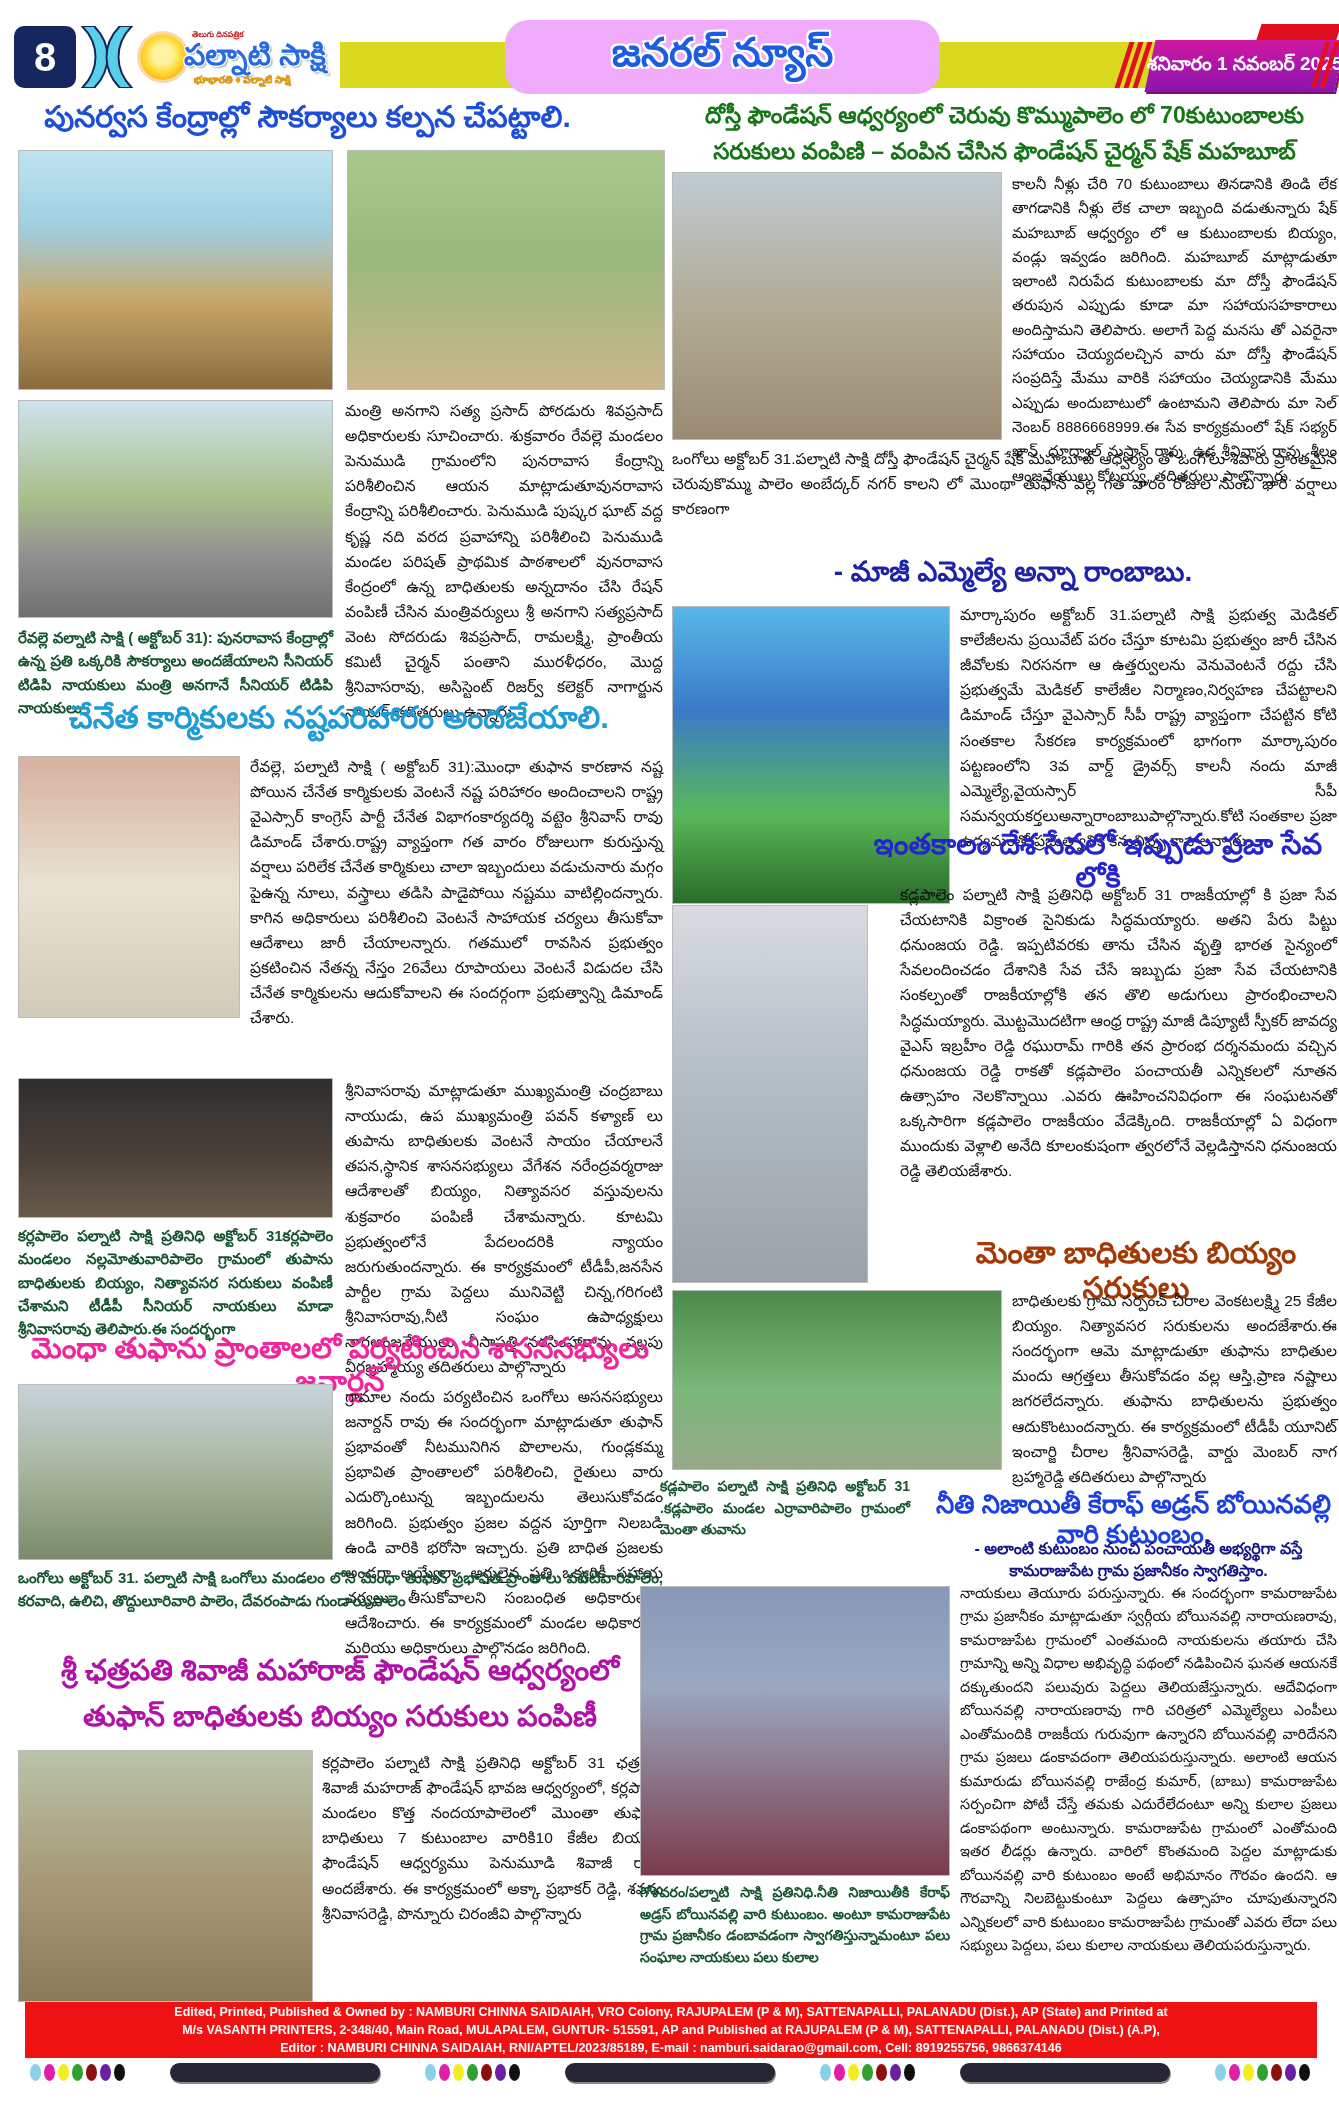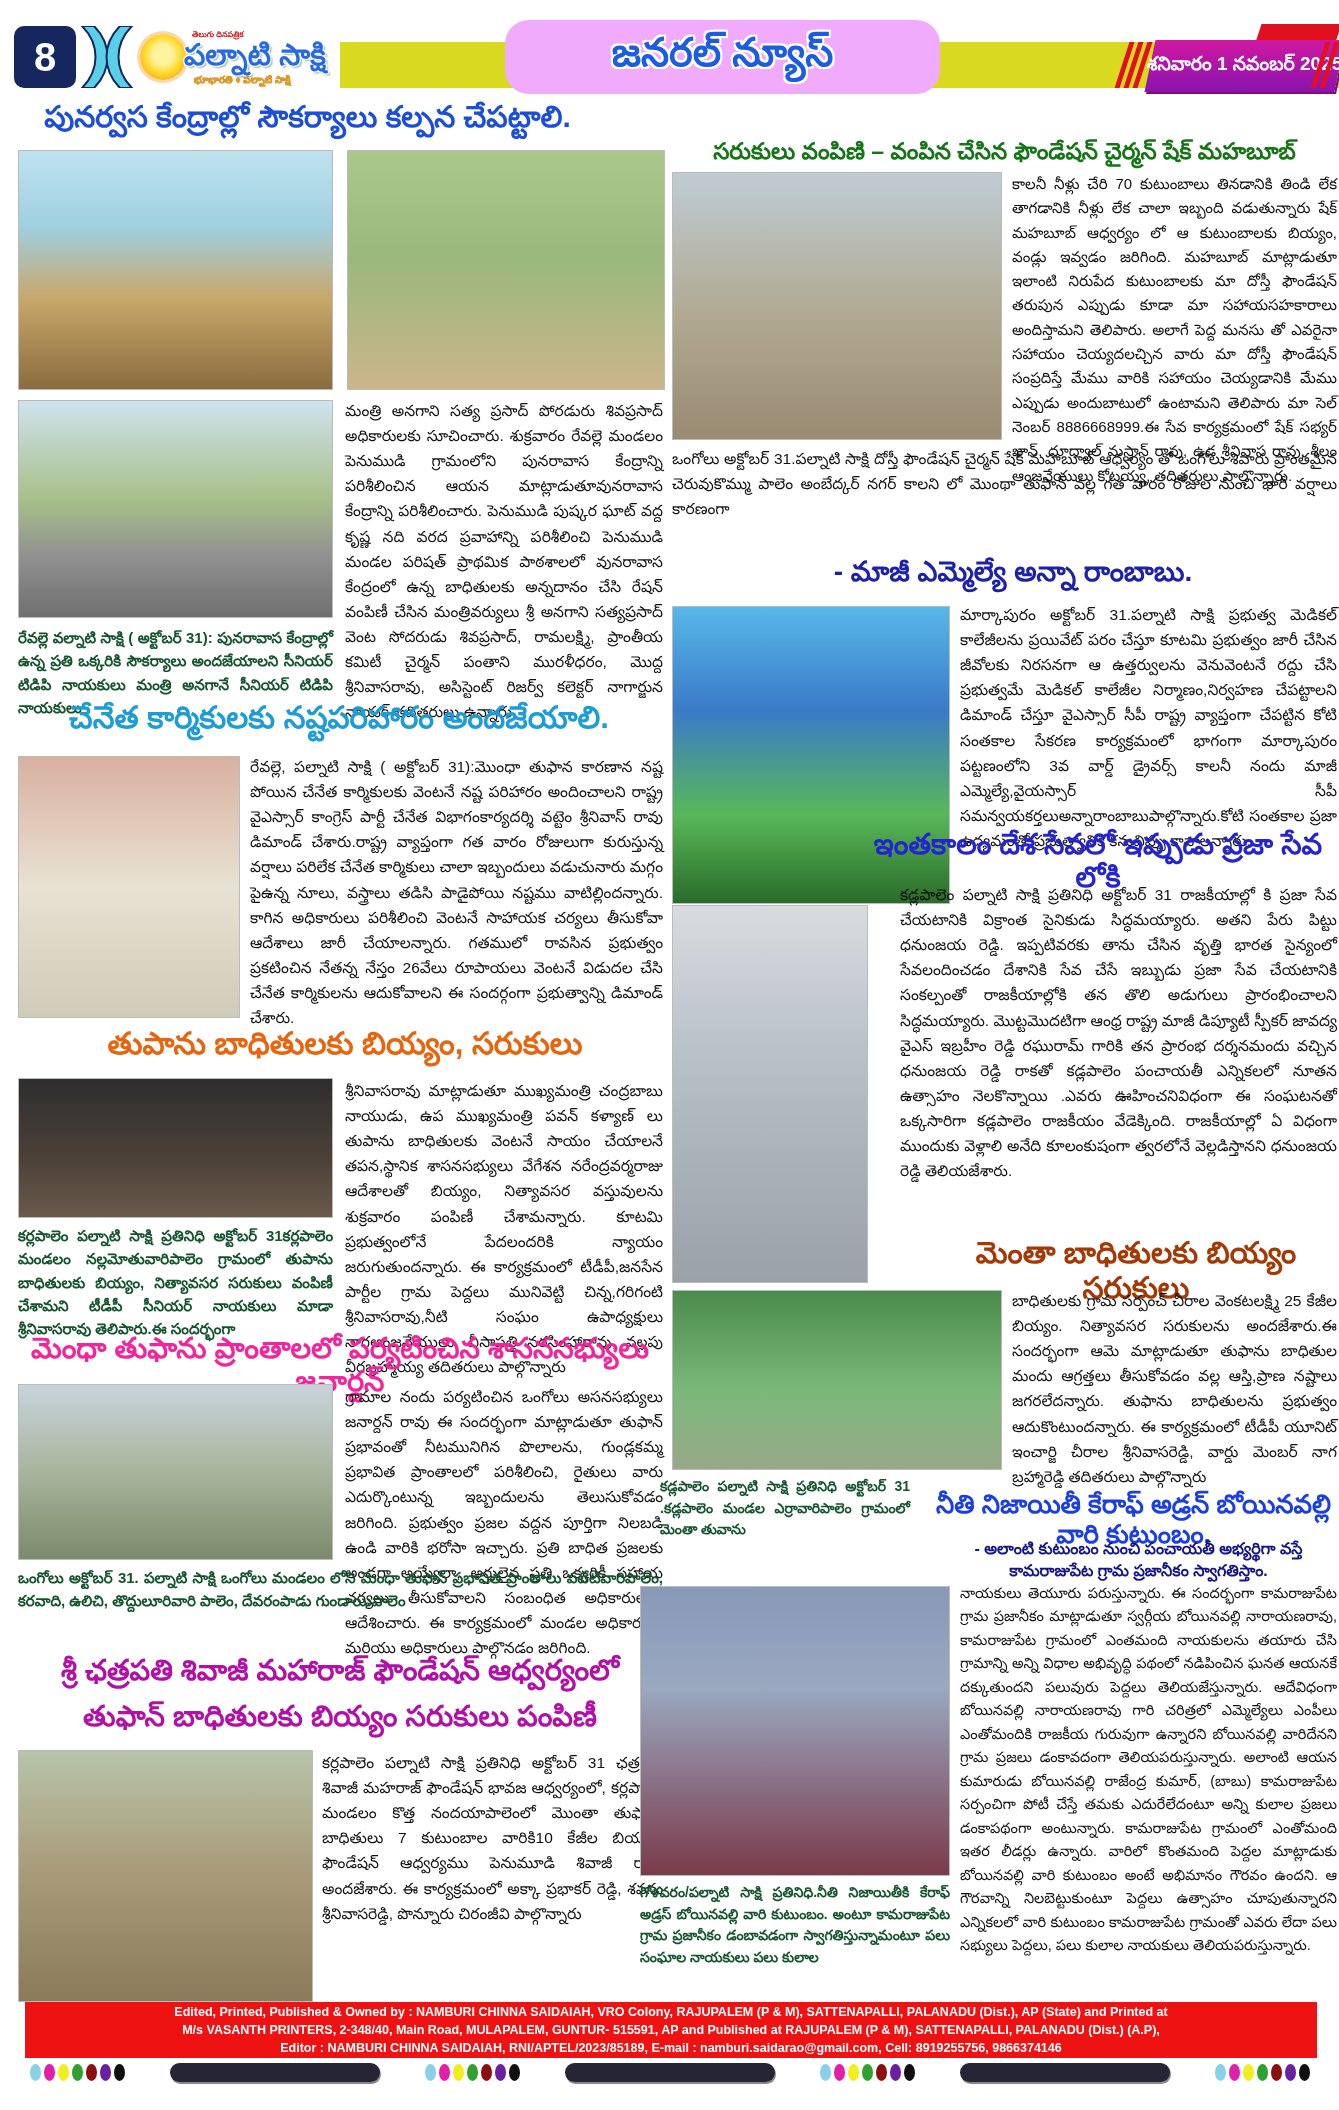--- a/index.html
+++ b/index.html
@@ -118,35 +118,35 @@
   <div class="abs photo ph-a2" style="left:347px;top:150px;width:318px;height:240px;"></div>
   <div class="abs photo ph-a3" style="left:18px;top:400px;width:315px;height:218px;"></div>
 
   <div class="abs body-txt" style="left:345px;top:398px;width:318px;height:350px;">మంత్రి అనగాని సత్య ప్రసాద్ పోరడురు శివప్రసాద్ అధికారులకు సూచించారు. శుక్రవారం రేవల్లె మండలం పెనుముడి గ్రామంలోని పునరావాస కేంద్రాన్ని పరిశీలించిన ఆయన మాట్లాడుతూవునరావాస కేంద్రాన్ని పరిశీలించారు. పెనుముడి పుష్కర ఘాట్ వద్ద కృష్ణ నది వరద ప్రవాహాన్ని పరిశీలించి పెనుముడి మండల పరిషత్ ప్రాథమిక పాఠశాలలో వునరావాస కేంద్రంలో ఉన్న బాధితులకు అన్నదానం చేసి రేషన్ వంపిణీ చేసిన మంత్రివర్యులు శ్రీ అనగాని సత్యప్రసాద్ వెంట సోదరుడు శివప్రసాద్, రామలక్ష్మి, ప్రాంతీయ కమిటీ చైర్మన్ పంతాని మురళీధరం, మొద్ద శ్రీనివాసరావు, అసిస్టెంట్ రిజర్వ్ కలెక్టర్ నాగార్జున నాయక్ తదితరులు ఉన్నారు.</div>
   <div class="abs cap-txt" style="left:18px;top:626px;width:315px;height:118px;">రేవల్లె వల్నాటి సాక్షి ( అక్టోబర్ 31): పునరావాస కేంద్రాల్లో ఉన్న ప్రతి ఒక్కరికి సౌకర్యాలు అందజేయాలని సీనియర్ టిడిపి నాయకులు మంత్రి అనగానే సీనియర్ టిడిపి నాయకులు</div>
 
   <div class="abs hl hl-chenetha" style="left:15px;top:700px;width:648px;">చేనేత కార్మికులకు నష్టపరిహారం అందజేయాలి.</div>
   <div class="abs photo ph-b" style="left:18px;top:756px;width:222px;height:262px;"></div>
   <div class="abs body-txt" style="left:250px;top:754px;width:413px;height:268px;">రేవల్లె, పల్నాటి సాక్షి ( అక్టోబర్ 31):మొంధా తుఫాన కారణాన నష్ట పోయిన చేనేత కార్మికులకు వెంటనే నష్ట పరిహారం అందించాలని రాష్ట్ర వైఎస్సార్ కాంగ్రెస్ పార్టీ చేనేత విభాగంకార్యదర్శి వట్టెం శ్రీనివాస్ రావు డిమాండ్ చేశారు.రాష్ట్ర వ్యాప్తంగా గత వారం రోజులుగా కురుస్తున్న వర్షాలు పరిలేక చేనేత కార్మికులు చాలా ఇబ్బందులు వడుచునారు మగ్గం పైఉన్న నూలు, వస్త్రాలు తడిసి పాడైపోయి నష్టము వాటిల్లిందన్నారు. కాగిన అధికారులు పరిశీలించి వెంటనే సాహాయక చర్యలు తీసుకోవా ఆదేశాలు జారీ చేయాలన్నారు. గతములో రావసిన ప్రభుత్వం ప్రకటించిన నేతన్న నేస్తం 26వేలు రూపాయలు వెంటనే విడుదల చేసి చేనేత కార్మికులను ఆదుకోవాలని ఈ సందర్గంగా ప్రభుత్వాన్ని డిమాండ్ చేశారు.</div>
 
-  <div class="abs hl hl-tufanu" style="left:25px;top:1026px;width:640px;">తుపాను బాధితులకు బియ్యం, సరుకులు</div>
   <div class="abs photo ph-c" style="left:18px;top:1078px;width:315px;height:140px;"></div>
   <div class="abs body-txt" style="left:345px;top:1078px;width:318px;height:240px;">శ్రీనివాసరావు మాట్లాడుతూ ముఖ్యమంత్రి చంద్రబాబు నాయుడు, ఉప ముఖ్యమంత్రి పవన్ కళ్యాణ్ లు తుపాను బాధితులకు వెంటనే సాయం చేయాలనే తపన,స్థానిక శాసనసభ్యులు వేగేశన నరేంద్రవర్మరాజు ఆదేశాలతో బియ్యం, నిత్యావసర వస్తువులను శుక్రవారం పంపిణీ చేశామన్నారు. కూటమి ప్రభుత్వంలోనే పేదలందరికి న్యాయం జరుగుతుందన్నారు. ఈ కార్యక్రమంలో టీడీపీ,జనసేన పార్టీల గ్రామ పెద్దలు మునివెట్టి చిన్న,గరిగంటి శ్రీనివాసరావు,నీటి సంఘం ఉపాధ్యక్షులు నాగఅంజనేయులు, వీసాపత్తి నరసింహారావు, వల్లపు వీరబ్రహ్మయ్య తదితరులు పాల్గొన్నారు</div>
   <div class="abs cap-txt" style="left:18px;top:1224px;width:315px;height:106px;">కర్లపాలెం పల్నాటి సాక్షి ప్రతినిధి అక్టోబర్ 31కర్లపాలెం మండలం నల్లమోతువారిపాలెం గ్రామంలో తుపాను బాధితులకు బియ్యం, నిత్యావసర సరుకులు వంపిణీ చేశామని టీడీపీ సీనియర్ నాయకులు మాడా శ్రీనివాసరావు తెలిపారు.ఈ సందర్భంగా</div>
 
   <div class="abs hl hl-mendha" style="left:15px;top:1332px;width:650px;">మెంధా తుఫాను ప్రాంతాలలో పర్యటించిన శాసనసభ్యులు జనార్దన్</div>
   <div class="abs photo ph-d" style="left:18px;top:1384px;width:315px;height:176px;"></div>
   <div class="abs body-txt" style="left:345px;top:1384px;width:318px;height:178px;">గ్రామాల నందు పర్యటించిన ఒంగోలు అసనసభ్యులు జనార్దన్ రావు ఈ సందర్భంగా మాట్లాడుతూ తుఫాన్ ప్రభావంతో నీటమునిగిన పొలాలను, గుండ్లకమ్మ ప్రభావిత ప్రాంతాలలో పరిశీలించి, రైతులు వారు ఎదుర్కొంటున్న ఇబ్బందులను తెలుసుకోవడం జరిగింది. ప్రభుత్వం ప్రజల వద్దన పూర్తిగా నిలబడి ఉండి వారికి భరోసా ఇచ్చారు. ప్రతి బాధిత ప్రజలకు అండగా అయ్యేలా, అర్హులైన ప్రతి ఒక్కరికీ సహాయ చర్యలు తీసుకోవాలని సంబంధిత అధికారులను ఆదేశించారు. ఈ కార్యక్రమంలో మండల అధికారులు మరియు అధికారులు పాల్గొనడం జరిగింది.</div>
   <div class="abs cap-txt" style="left:18px;top:1566px;width:645px;height:86px;">ఒంగోలు అక్టోబర్ 31. పల్నాటి సాక్షి ఒంగోలు మండలం లోని మెంధా తుఫాన్ ప్రభావిత ప్రాంతాలు పటేటివారిపాలెం, కరవాది, ఉలిచి, తొద్దులూరివారి పాలెం, దేవరంపాడు గుండాయిపాలెం</div>
 
   <div class="abs hl hl-shivaji" style="left:15px;top:1654px;width:650px;">శ్రీ ఛత్రపతి శివాజీ మహారాజ్ ఫౌండేషన్ ఆధ్వర్యంలో</div>
   <div class="abs hl hl-shivaji" style="left:15px;top:1700px;width:650px;">తుఫాన్ బాధితులకు బియ్యం సరుకులు పంపిణీ</div>
   <div class="abs photo ph-e" style="left:18px;top:1750px;width:295px;height:252px;"></div>
   <div class="abs body-txt" style="left:322px;top:1750px;width:341px;height:256px;">కర్లపాలెం పల్నాటి సాక్షి ప్రతినిధి అక్టోబర్ 31 ఛత్రపతి శివాజీ మహరాజ్ ఫౌండేషన్ భావజ ఆధ్వర్యంలో, కర్లపాలెం మండలం కొత్త నందయాపాలెంలో మొంతా తుఫాను బాధితులు 7 కుటుంబాల వారికి10 కేజీల బియ్యం, ఫౌండేషన్ ఆధ్వర్యము పెనుమూడి శివాజీ రాజు అందజేశారు. ఈ కార్యక్రమంలో అక్కా ప్రభాకర్ రెడ్డి, శవను శ్రీనివాసరెడ్డి, పొన్నూరు చిరంజీవి పాల్గొన్నారు</div>
 
+  <div class="abs hl hl-dosti" style="left:672px;top:102px;width:665px;">దోస్తీ ఫౌండేషన్ ఆధ్వర్యంలో చెరువు కొమ్ముపాలెం లో 70కుటుంబాలకు</div>
   <div class="abs hl hl-dosti" style="left:672px;top:138px;width:665px;">సరుకులు వంపిణి – వంపిన చేసిన ఫౌండేషన్ చైర్మన్ షేక్ మహబూబ్</div>
   <div class="abs photo ph-f" style="left:672px;top:172px;width:330px;height:268px;"></div>
   <div class="abs body-txt" style="left:1012px;top:172px;width:325px;height:272px;font-size:15px;">కాలనీ నీళ్లు చేరి 70 కుటుంబాలు తినడానికి తిండి లేక తాగడానికి నీళ్లు లేక చాలా ఇబ్బంది వడుతున్నారు షేక్ మహబూబ్ ఆధ్వర్యం లో ఆ కుటుంబాలకు బియ్యం, వండ్లు ఇవ్వడం జరిగింది. మహబూబ్ మాట్లాడుతూ ఇలాంటి నిరుపేద కుటుంబాలకు మా దోస్తీ ఫౌండేషన్ తరుపున ఎప్పుడు కూడా మా సహాయసహకారాలు అందిస్తామని తెలిపారు. అలాగే పెద్ద మనసు తో ఎవరైనా సహాయం చెయ్యదలచ్చిన వారు మా దోస్తీ ఫౌండేషన్ సంప్రదిస్తే మేము వారికి సహాయం చెయ్యడానికి మేము ఎప్పుడు అందుబాటులో ఉంటామని తెలిపారు మా సెల్ నెంబర్ 8886668999.ఈ సేవ కార్యక్రమంలో షేక్ సభ్యర్ ఖాన్, దూద్వాల్ మస్తాన్ రావు, ఉడ శ్రీనివాస రావు, శీలం ఆంజనేయులు కోటయ్య, తదితరులు పాల్గొన్నారు.</div>
   <div class="abs body-txt" style="left:672px;top:446px;width:665px;height:56px;">ఒంగోలు అక్టోబర్ 31.పల్నాటి సాక్షి  దోస్తీ ఫౌండేషన్ చైర్మన్ షేక్ మహబూబ్ ఆధ్వర్యం తో ఒంగోలు శివారు ప్రాంతమైన చెరువుకొమ్ము పాలెం  అంబేద్కర్ నగర్ కాలని లో మొంథా తుఫాన్ వల్ల గత వారం రోజుల నుంచి భారీ వర్షాలు కారణంగా</div>
 
   <div class="abs hl hl-ysrcp" style="left:688px;top:556px;width:650px;">- మాజీ ఎమ్మెల్యే అన్నా రాంబాబు.</div>
   <div class="abs photo ph-g" style="left:672px;top:606px;width:278px;height:298px;"></div>
   <div class="abs body-txt" style="left:960px;top:602px;width:377px;height:222px;">మార్కాపురం అక్టోబర్ 31.పల్నాటి సాక్షి ప్రభుత్వ మెడికల్ కాలేజీలను ప్రయివేట్ పరం చేస్తూ కూటమి ప్రభుత్వం జారీ చేసిన జీవోలకు నిరసనగా ఆ ఉత్తర్వులను వెనువెంటనే రద్దు చేసి ప్రభుత్వమే మెడికల్ కాలేజీల నిర్మాణం,నిర్వహణ చేపట్టాలని డిమాండ్ చేస్తూ వైఎస్సార్ సీపీ రాష్ట్ర వ్యాప్తంగా చేపట్టిన కోటి సంతకాల సేకరణ కార్యక్రమంలో భాగంగా మార్కాపురం పట్టణంలోని 3వ వార్డ్ డ్రైవర్స్ కాలనీ నందు మాజీ ఎమ్మెల్యే,వైయస్సార్ సీపీ సమన్వయకర్తలుఅన్నారాంబాబుపాల్గొన్నారు.కోటి సంతకాల ప్రజా ఉద్యమంతో ప్రభుత్వానికి కనువిప్పు కావాలన్నారు.</div>
 
   <div class="abs hl hl-sainik" style="left:858px;top:828px;width:480px;">ఇంతకాలం దేశ సేవలో ఇప్పుడు ప్రజా సేవ లోకి</div>

